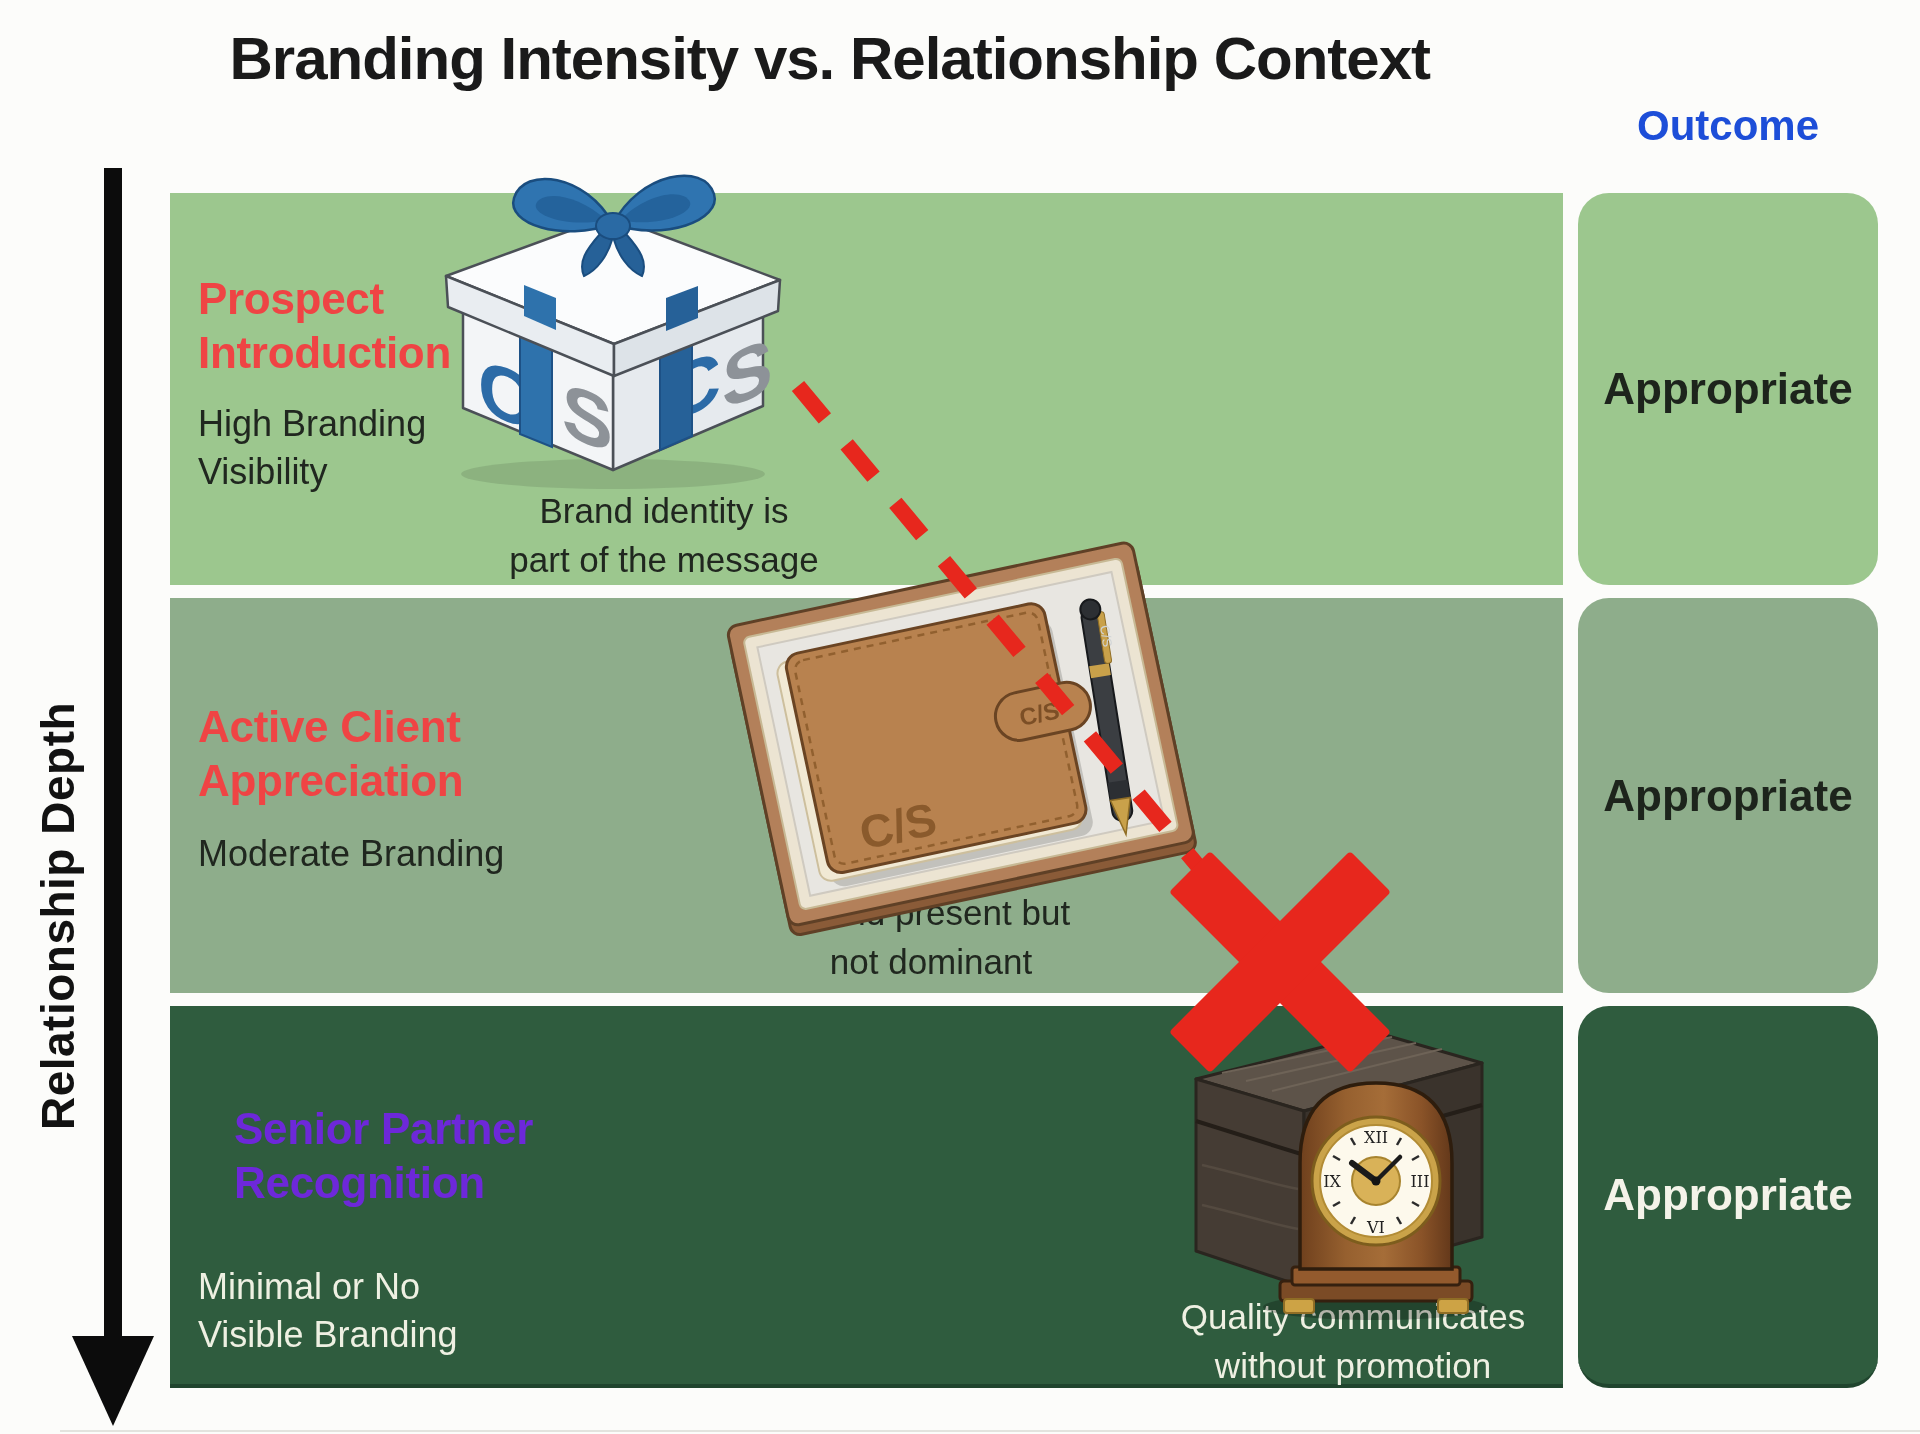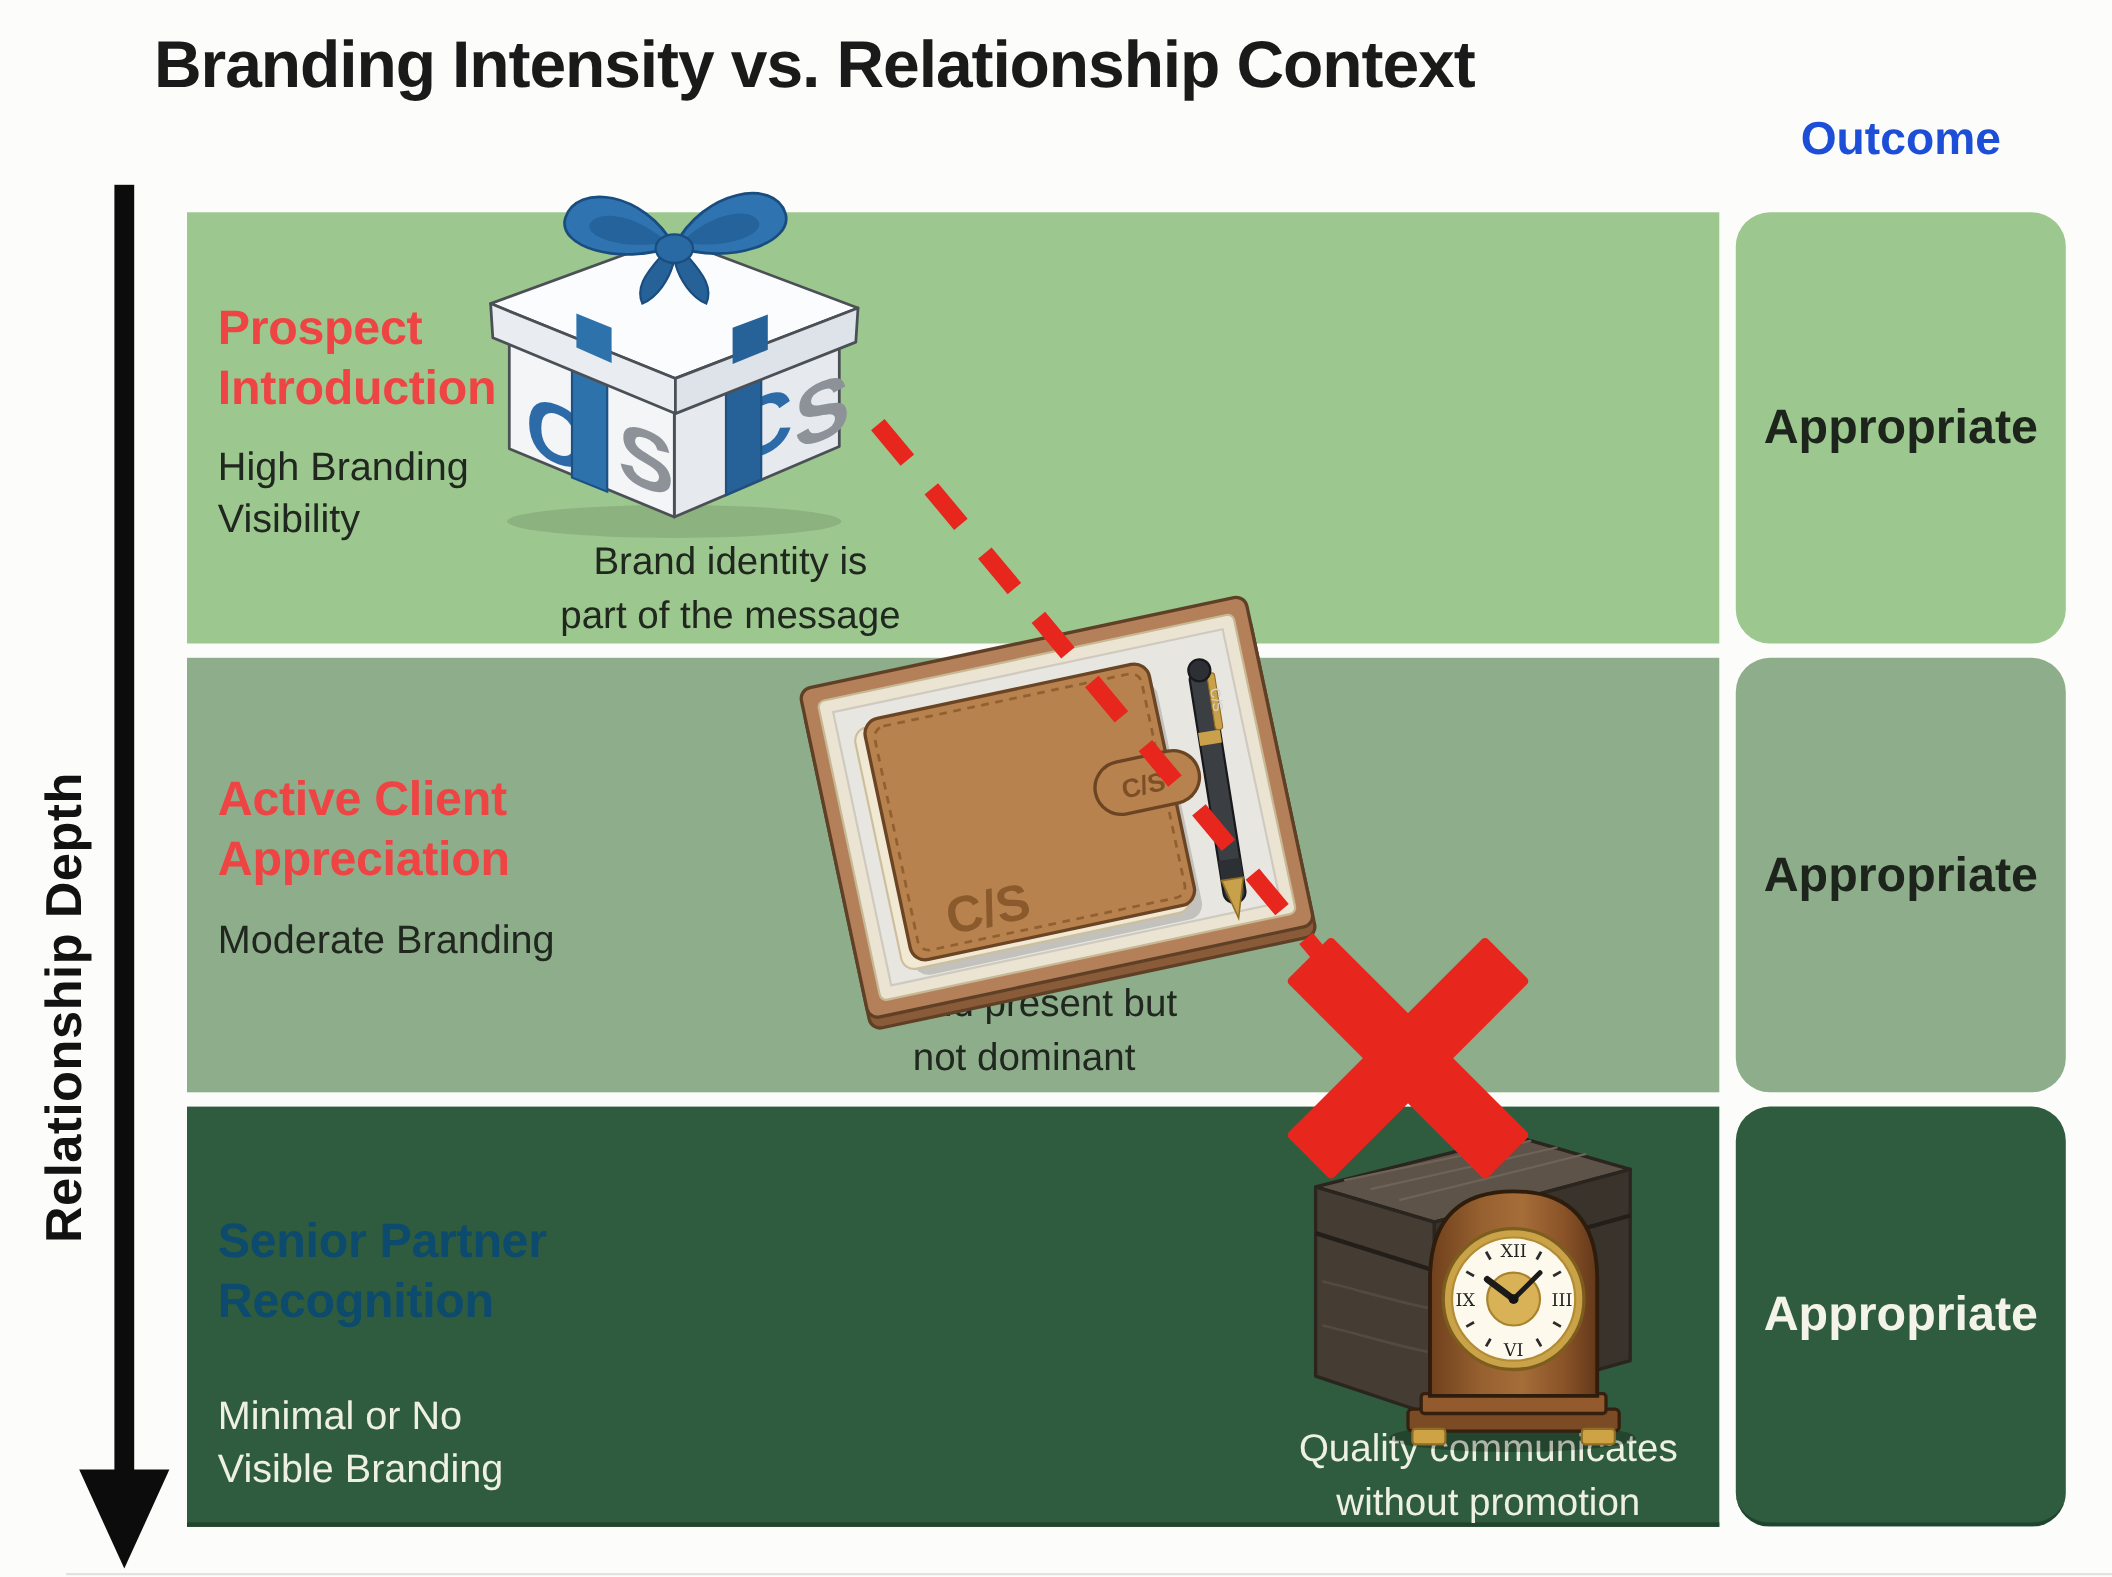--- a/index.html
+++ b/index.html
@@ -6,40 +6,40 @@
   .stage{
     position:relative;width:1920px;height:1434px;background:#fcfcfa;overflow:hidden;
     font-family:"Liberation Sans","DejaVu Sans",sans-serif;
   }
   .band{position:absolute;left:170px;width:1393px;}
   .ocell{position:absolute;left:1578px;width:300px;display:flex;align-items:center;justify-content:center;box-sizing:border-box;border-radius:31px;}
   .r1{top:193px;height:392px;background:#9cc78e;}
   .r2{top:598px;height:395px;background:#8ead8b;}
   .r3{top:1006px;height:382px;background:#2f5c3e;border-bottom:4px solid #20452e;box-sizing:border-box;}
   .title{
-    position:absolute;left:140px;top:24px;width:1290px;text-align:left;
+    position:absolute;left:140px;top:24px;width:1290px;text-align:right;
     font-size:60px;font-weight:700;letter-spacing:-1px;color:#1a1a1a;
   }
   .outcome-header{
     position:absolute;left:1578px;top:102px;width:300px;text-align:center;
     font-size:42px;font-weight:700;color:#1d4ed8;
   }
   .y-axis-label{
     position:absolute;left:58px;top:916px;transform:translate(-50%,-50%) rotate(-90deg);
     white-space:nowrap;font-size:46px;font-weight:700;color:#121212;letter-spacing:0.5px;
   }
   .heading{position:absolute;left:198px;font-size:44px;font-weight:700;line-height:1.22;
     color:#ef4444;white-space:pre-line;letter-spacing:-0.3px;}
   .subheading{position:absolute;left:198px;font-size:36px;font-weight:400;line-height:1.32;
     color:#20271f;white-space:pre-line;}
   .caption{position:absolute;width:500px;text-align:center;font-size:35px;line-height:1.4;
     color:#20271f;white-space:pre-line;}
   .h1{top:272px;} .s1{top:400px;}
   .h2{top:700px;} .s2{top:830px;}
-  .h3{top:1102px;color:#0c4a6e;} .s3{top:1263px;color:#eef0e2;}
+  .h3{top:1102px;color:#6d28d9;margin-left:36px;} .s3{top:1263px;color:#eef0e2;}
   .cap1{left:414px;top:486px;}
   .cap2{left:681px;top:888px;}
   .cap3{left:1103px;top:1292px;color:#eef0e2;}
   .outcome-text{font-size:44px;font-weight:700;color:#1d241c;}
   .o3 .outcome-text{color:#f4f3e9;}
   .overlay{position:absolute;left:0;top:0;width:1920px;height:1434px;pointer-events:none;}
   .bottom-edge{position:absolute;left:60px;right:0;bottom:2px;height:2px;background:#e3e3de;}
 </style>
 </head>
 <body>

